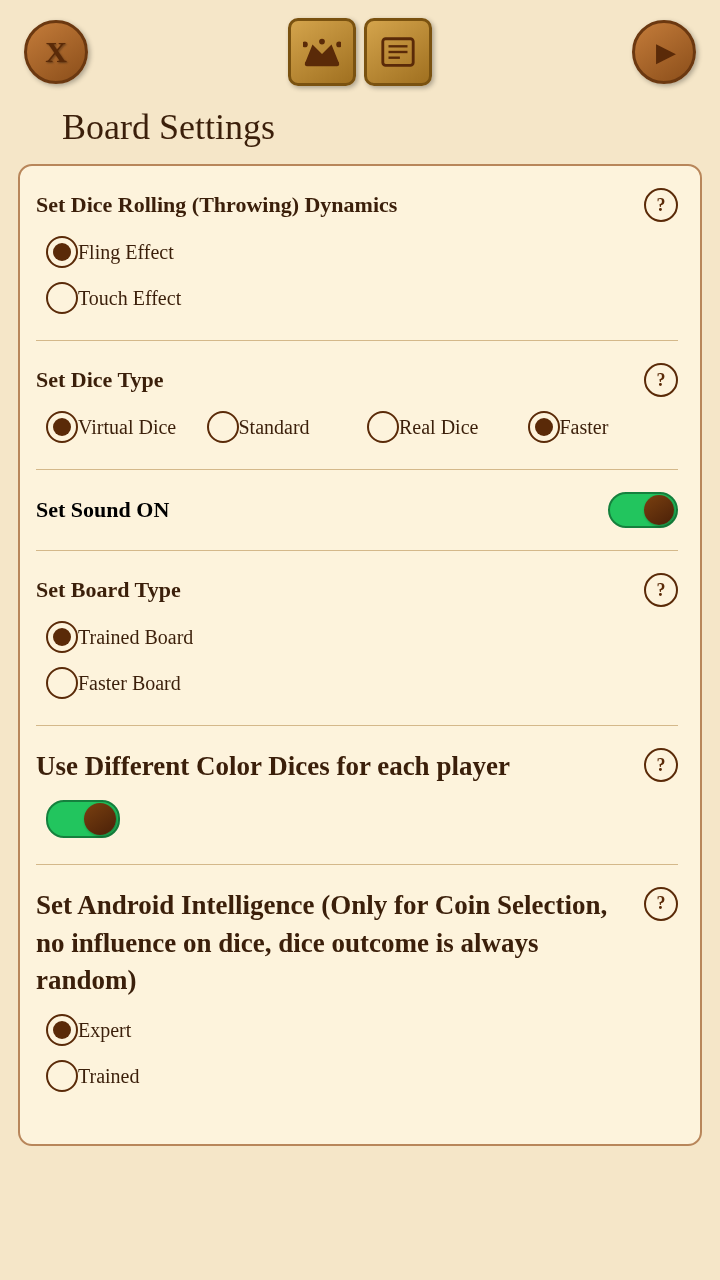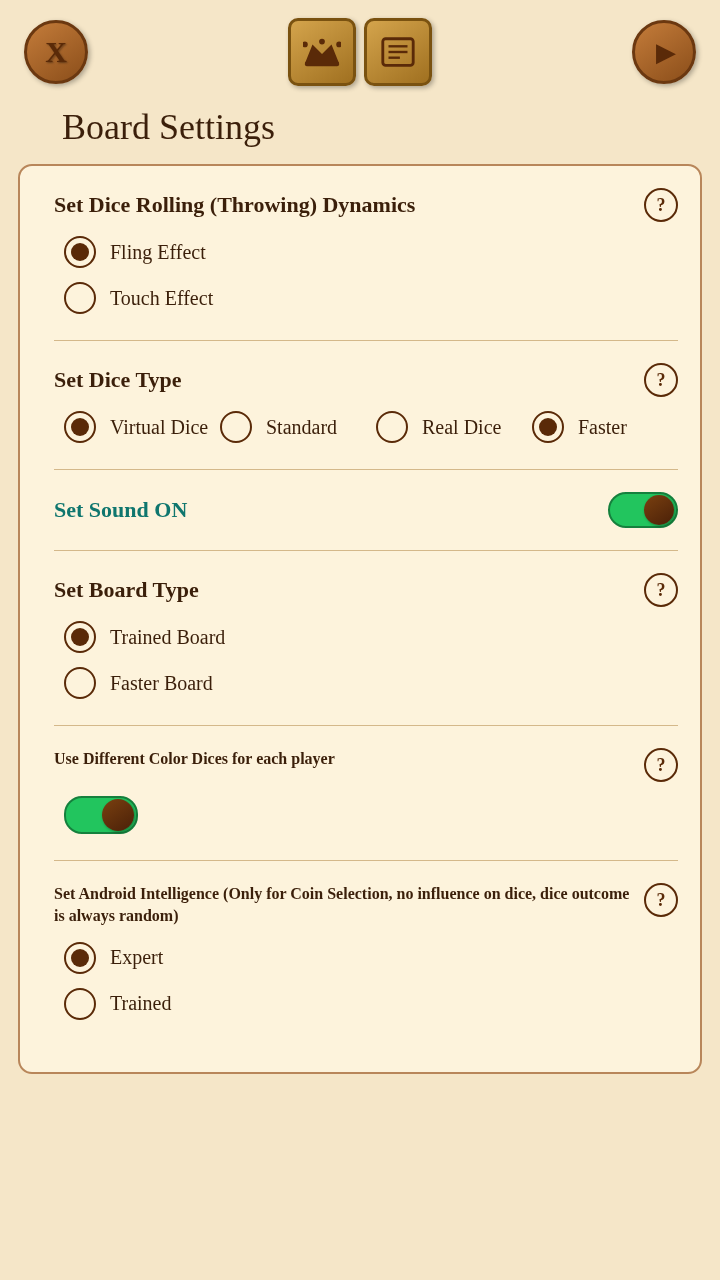--- a/index.html
+++ b/index.html
@@ -92,21 +92,21 @@
       padding: 10px 30px 16px 30px;
       margin-left: 32px;
     }
 
     
     .settings-card {
       margin: 0 18px 20px 18px;
       border: 2px solid #b8865a;
       border-radius: 14px;
       background-color: #fdf3dc;
-      padding: 22px 22px 26px 34px;
+      padding: 22px 22px 26px 16px;
     }
 
     
     .section {
       margin-bottom: 26px;
     }
 
     .section-header {
       display: flex;
       align-items: center;
@@ -140,21 +140,20 @@
     .radio-group {
       display: flex;
       flex-direction: column;
       gap: 14px;
       padding-left: 10px;
     }
 
     .radio-row {
       display: flex;
       align-items: center;
-      gap: 14px;
       cursor: pointer;
     }
 
     .radio-grid {
       display: grid;
       grid-template-columns: 1fr 1fr 1fr 1fr;
       gap: 14px 10px;
       padding-left: 10px;
     }
 
@@ -194,21 +193,21 @@
     .toggle-row {
       display: flex;
       align-items: center;
       justify-content: space-between;
       margin-bottom: 22px;
     }
 
     .toggle-label {
       font-size: 22px;
       font-weight: bold;
-      color: #0f766e;
+      color: #000000;
     }
 
     .toggle-switch {
       width: 70px;
       height: 36px;
       border-radius: 18px;
       background-color: #22c55e;
       position: relative;
       cursor: pointer;
       border: 2px solid #15803d;
@@ -232,21 +231,21 @@
 
     .toggle-knob.small {
       width: 32px;
       height: 32px;
       top: 1px;
       right: 2px;
     }
 
     
     .section-desc {
-      font-size: 16px;
+      font-size: 27px;
       font-weight: bold;
       color: #3b1f0a;
       line-height: 1.4;
       flex: 1;
       padding-right: 10px;
     }
 
     .section-header-desc {
       display: flex;
       align-items: flex-start;

